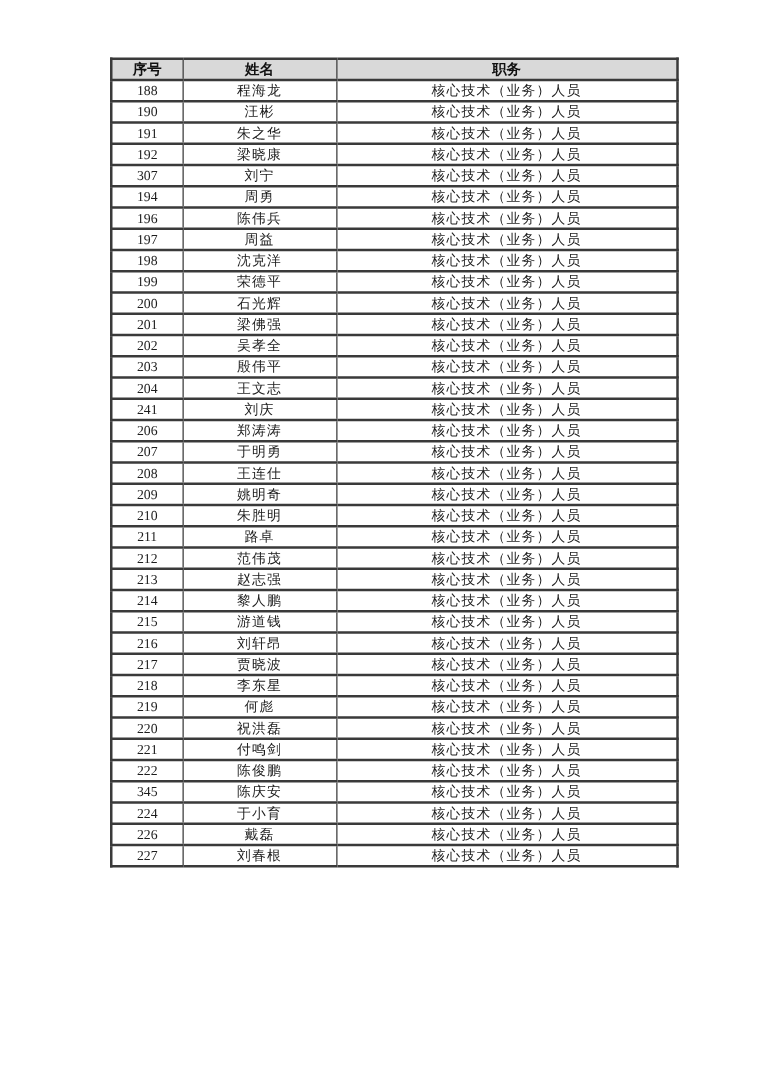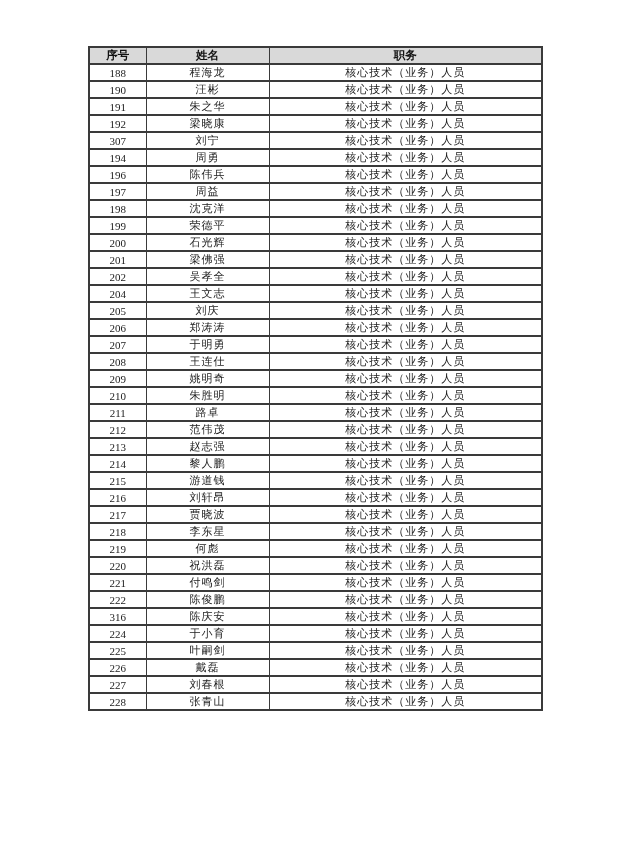--- a/index.html
+++ b/index.html
@@ -133,26 +133,31 @@
           <td>201</td>
           <td>梁佛强</td>
           <td>核心技术（业务）人员</td>
         </tr>
         <tr>
           <td>202</td>
           <td>吴孝全</td>
           <td>核心技术（业务）人员</td>
         </tr>
         <tr>
+          <td>203</td>
+          <td>殷伟平</td>
+          <td>核心技术（业务）人员</td>
+        </tr>
+        <tr>
           <td>204</td>
           <td>王文志</td>
           <td>核心技术（业务）人员</td>
         </tr>
         <tr>
-          <td>205</td>
+          <td>241</td>
           <td>刘庆</td>
           <td>核心技术（业务）人员</td>
         </tr>
         <tr>
           <td>206</td>
           <td>郑涛涛</td>
           <td>核心技术（业务）人员</td>
         </tr>
         <tr>
           <td>207</td>
@@ -228,44 +233,34 @@
           <td>221</td>
           <td>付鸣剑</td>
           <td>核心技术（业务）人员</td>
         </tr>
         <tr>
           <td>222</td>
           <td>陈俊鹏</td>
           <td>核心技术（业务）人员</td>
         </tr>
         <tr>
-          <td>316</td>
+          <td>345</td>
           <td>陈庆安</td>
           <td>核心技术（业务）人员</td>
         </tr>
         <tr>
           <td>224</td>
           <td>于小育</td>
           <td>核心技术（业务）人员</td>
         </tr>
         <tr>
-          <td>225</td>
-          <td>叶嗣剑</td>
-          <td>核心技术（业务）人员</td>
-        </tr>
-        <tr>
           <td>226</td>
           <td>戴磊</td>
           <td>核心技术（业务）人员</td>
         </tr>
         <tr>
           <td>227</td>
           <td>刘春根</td>
-          <td>核心技术（业务）人员</td>
-        </tr>
-        <tr>
-          <td>228</td>
-          <td>张青山</td>
           <td>核心技术（业务）人员</td>
         </tr>
       </tbody>
   </table>
 </div>
 
 </body></html>

